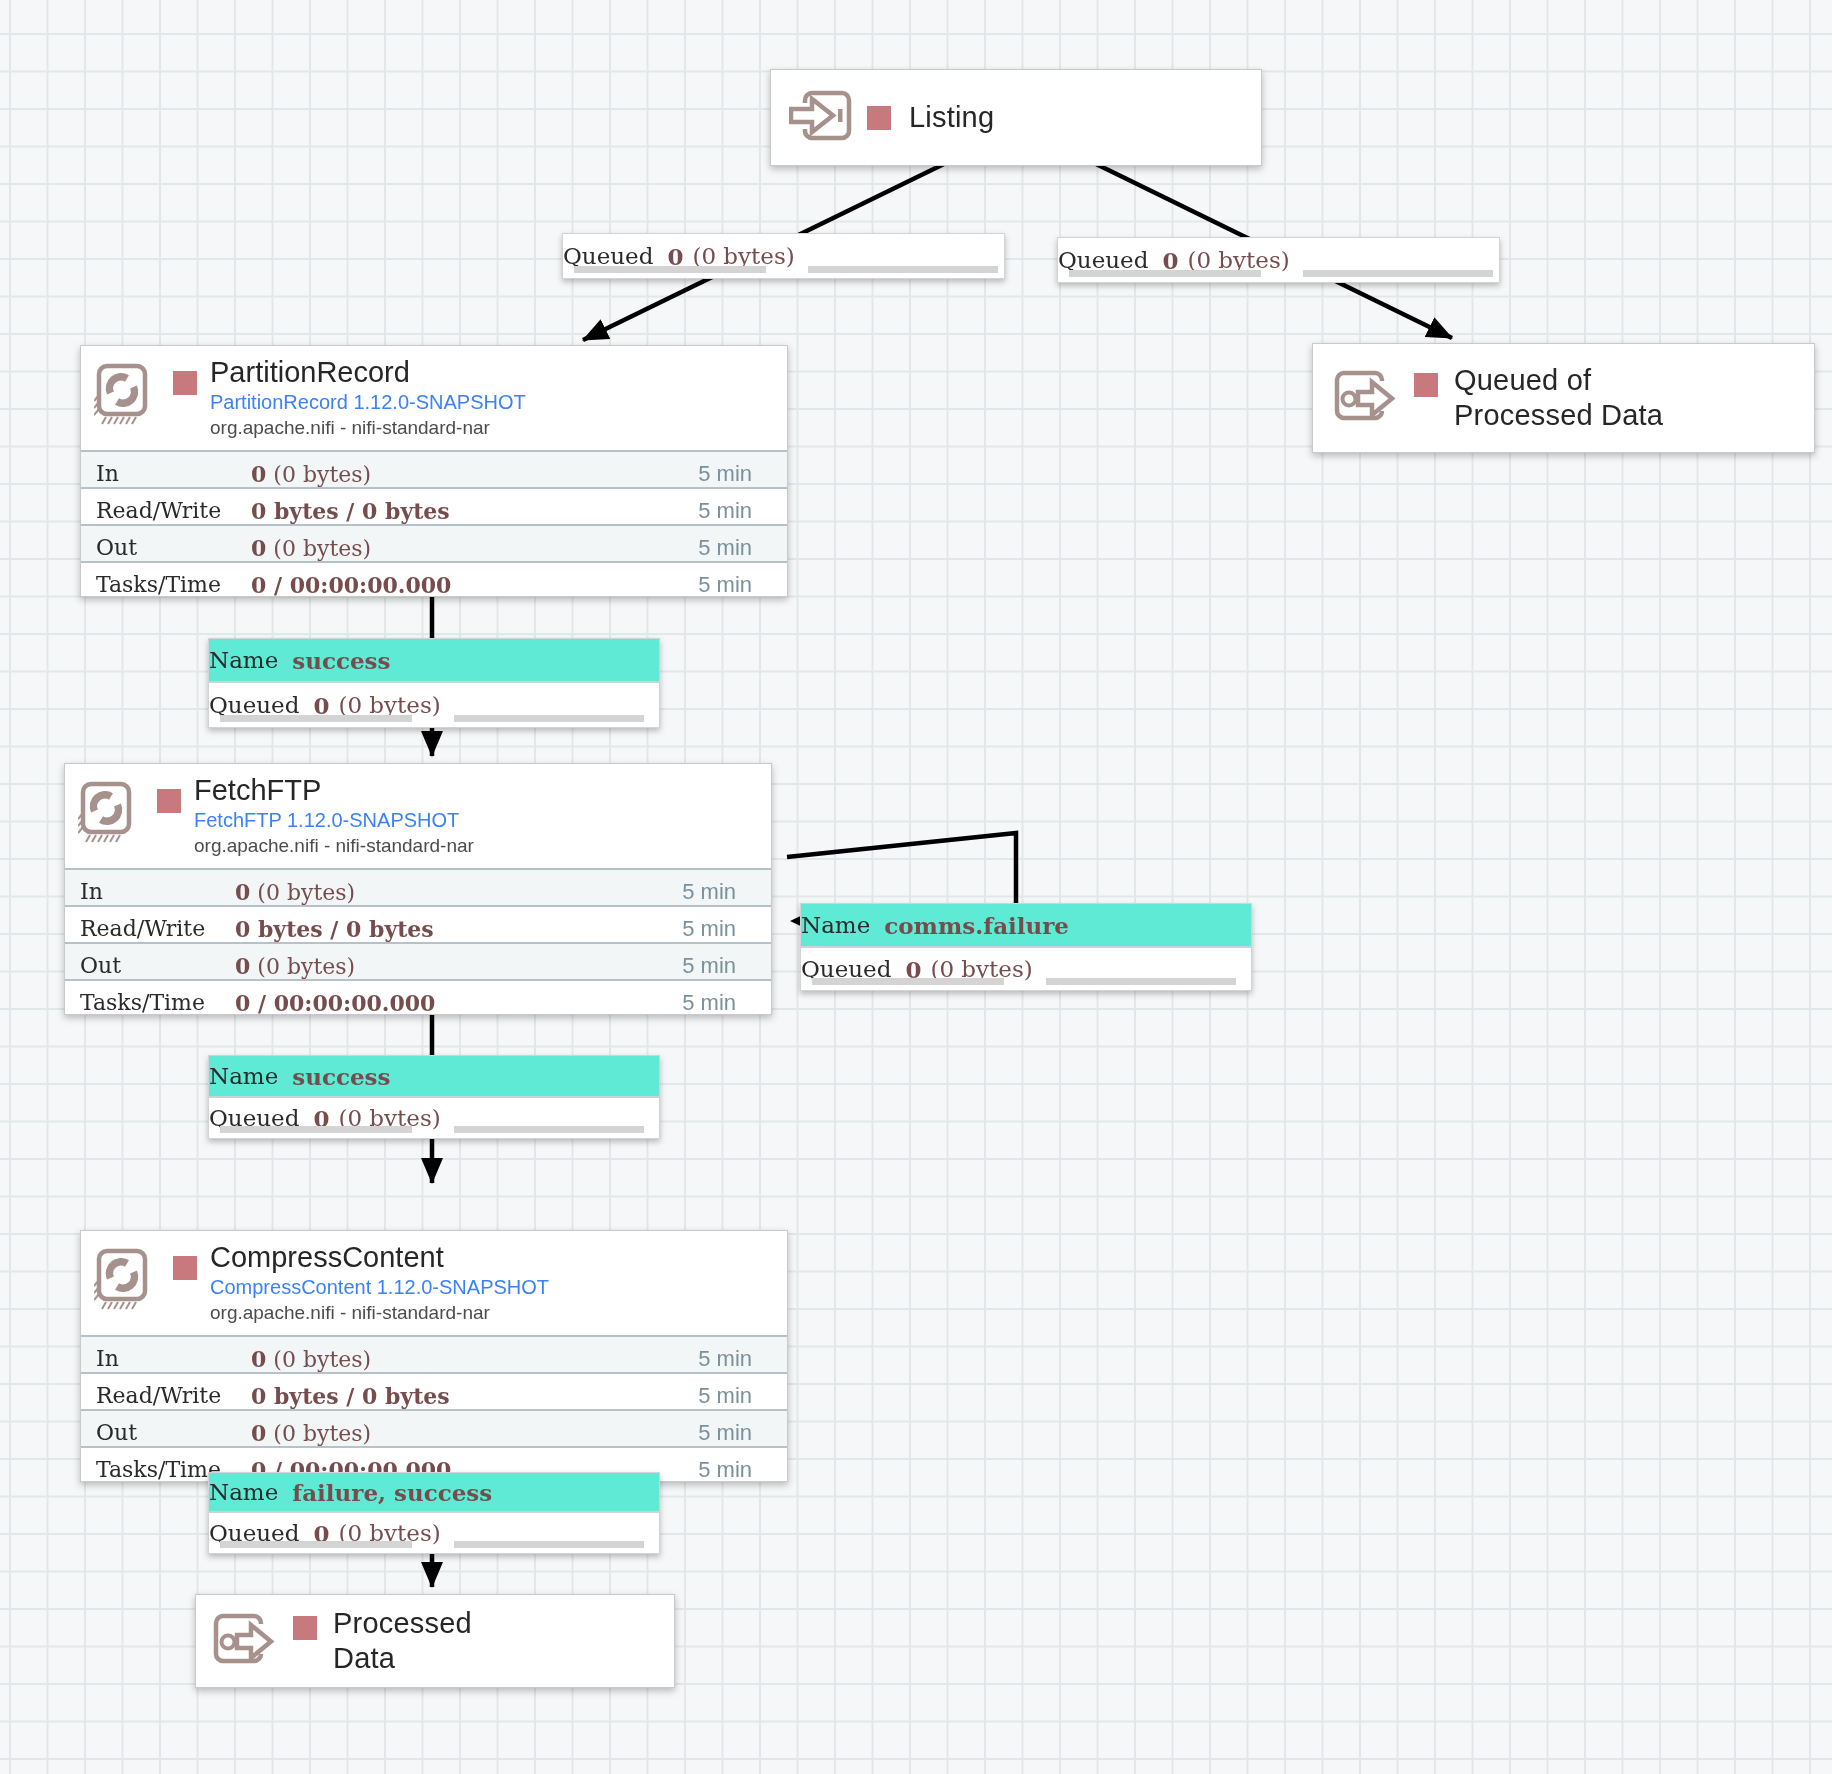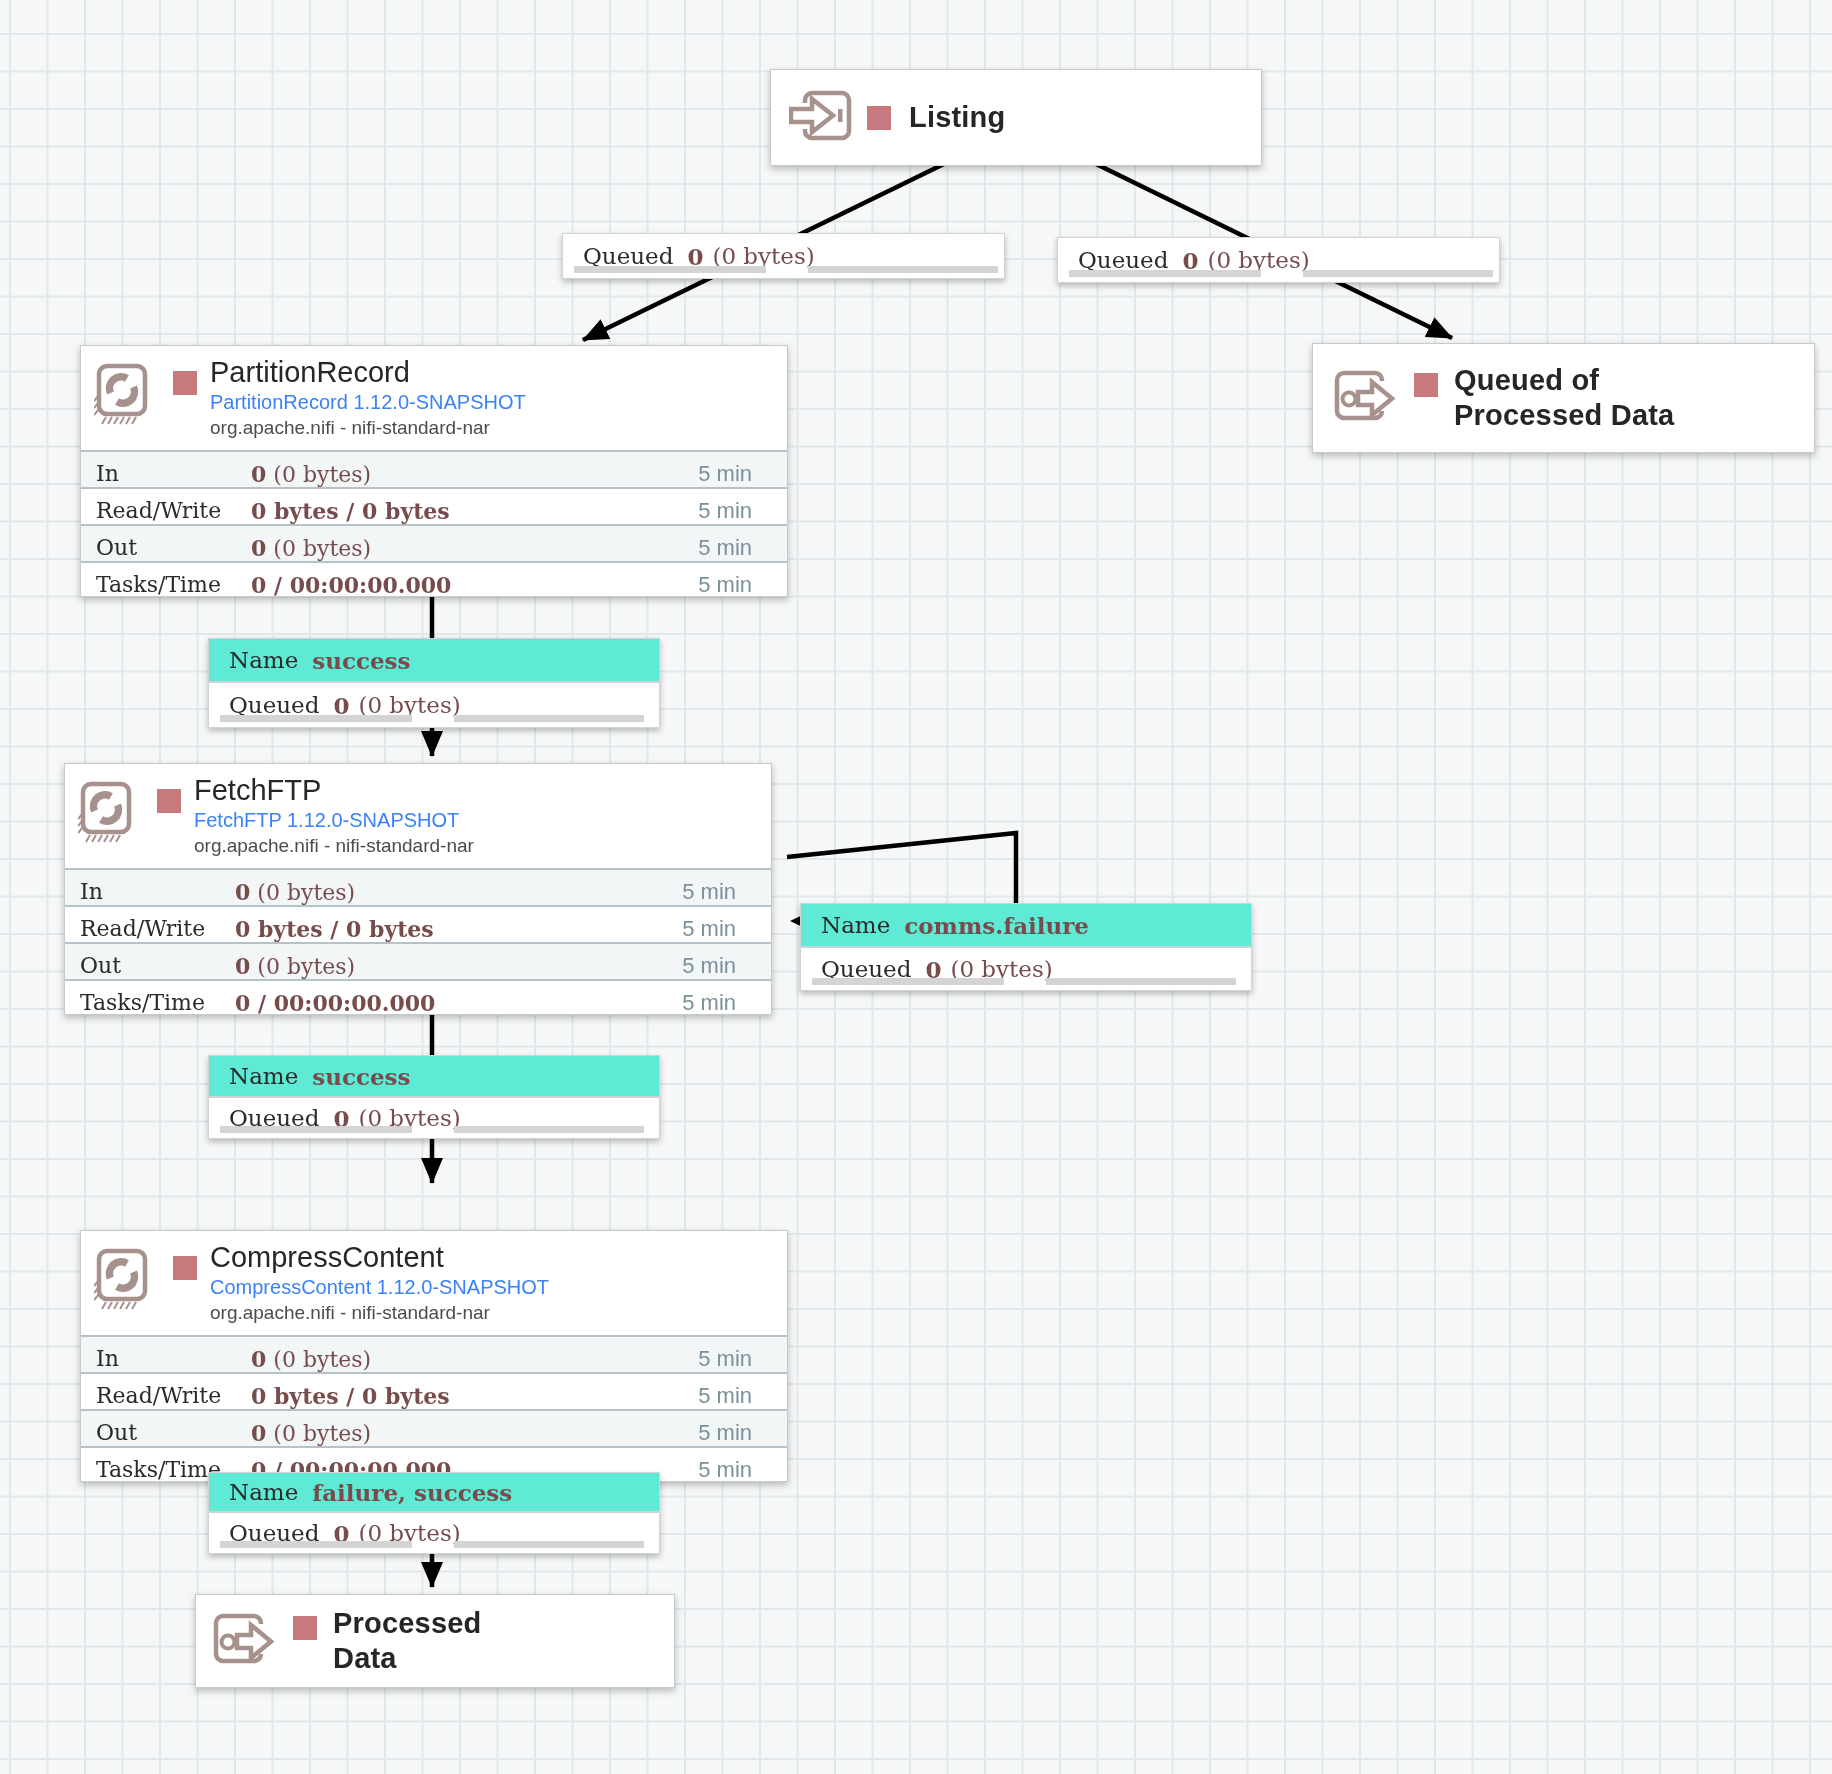--- a/index.html
+++ b/index.html
@@ -24,21 +24,21 @@
     border:1px solid #c6cacd;
     box-shadow:0 3px 7px rgba(0,0,0,.25);
     box-sizing:border-box;
   }
 
   
   .port{display:flex;align-items:center;}
   .port .picon{flex:0 0 auto;}
   .status-square{width:24px;height:24px;background:#c8797d;flex:0 0 auto;}
   .port-title{
-    font-size:29px;line-height:35px;color:#262626;letter-spacing:.2px;font-weight:bold;
+    font-size:29px;line-height:35px;color:#262626;letter-spacing:.2px;
   }
 
   
   .processor{width:708px;height:252px;}
   .proc-header{display:flex;align-items:flex-start;height:104px;box-sizing:border-box;}
   .proc-header .picon{margin:16px 0 0 13px;}
   .proc-header .status-square{margin:25px 0 0 23px;}
   .proc-titles{margin:10px 0 0 13px;}
   .proc-title{font-size:29px;line-height:33px;color:#262626;}
   .proc-version{font-size:20px;line-height:27px;color:#3b82f6;}
@@ -61,21 +61,21 @@
 
   
   .clabel{
     position:absolute;z-index:2;background:#fff;
     border:1px solid #d0d4d7;box-shadow:0 3px 6px rgba(0,0,0,.25);
     box-sizing:border-box;
     font-family:"DejaVu Serif",serif;font-size:23px;color:#2a2a2a;
   }
   .clabel .lrow{
     position:relative;display:flex;align-items:center;
-    padding-left:20px;box-sizing:border-box;
+    padding-left:0;box-sizing:border-box;
   }
   .clabel .name-row{height:44px;background:#5eead4;border-bottom:2px solid #ccd3d7;}
   .clabel .queued-row{height:46px;background:#fff;}
   .maroon{color:#774c4c;}
   .bmaroon{color:#774c4c;font-weight:bold;}
   .gap-l{margin-left:14px;}
   .gap-s{margin-left:9px;}
   .pbar{position:absolute;bottom:5px;height:7px;background:#d4d4d4;}
   .pbar.b1{left:11px;width:192px;}
   .pbar.b2{left:245px;width:190px;}

